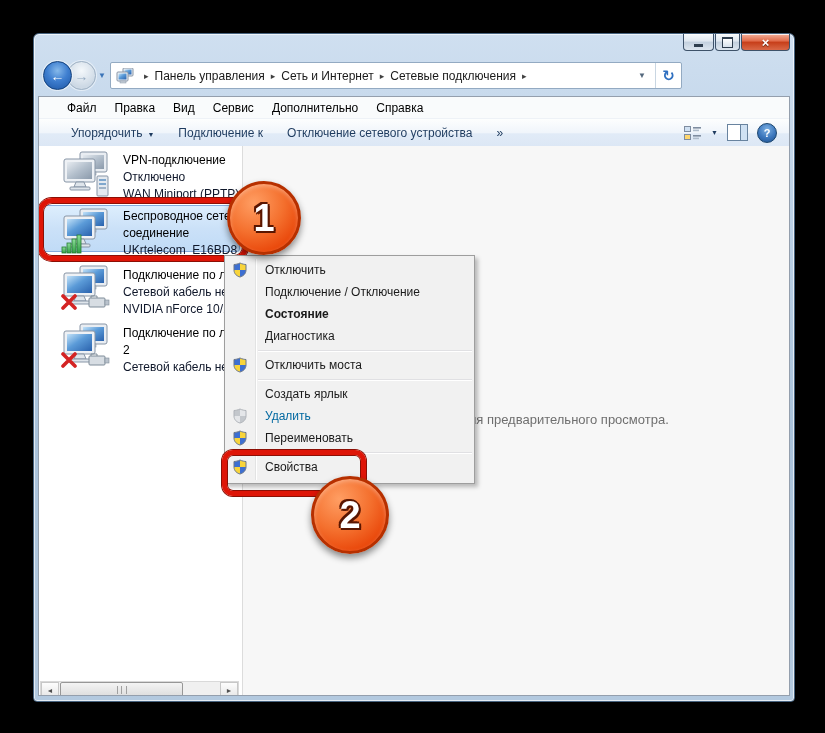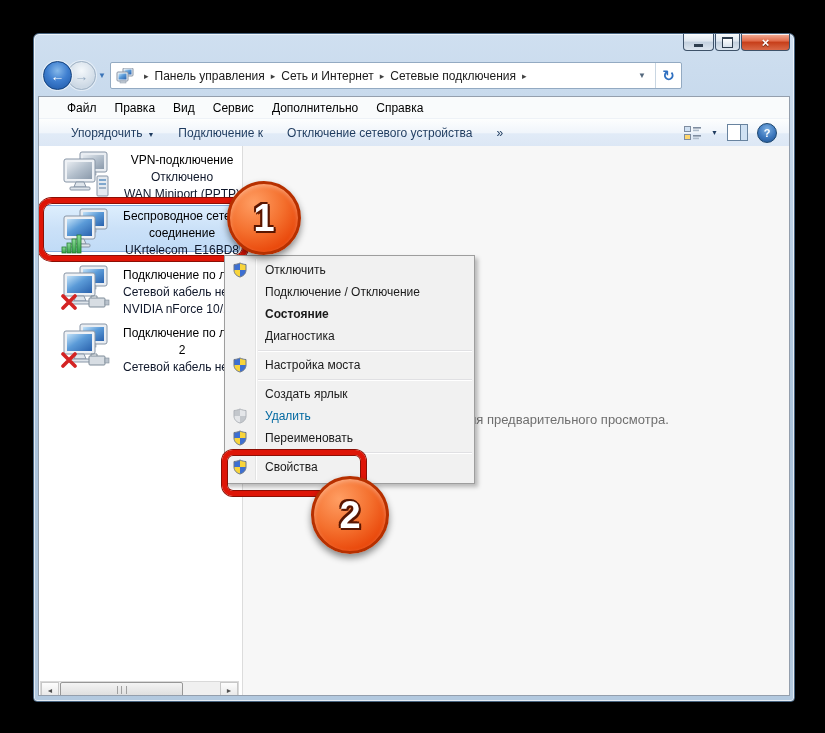--- a/index.html
+++ b/index.html
@@ -82,21 +82,21 @@
     display:flex;align-items:center;justify-content:center;}
   .pane-icon{width:19px;height:15px;border:1px solid #68839f;background:#fff;position:relative;}
   .pane-icon::after{content:"";position:absolute;right:0;top:0;bottom:0;width:6px;background:#cfe1f3;border-left:1px solid #68839f;}
   
   .content{position:absolute;left:0;right:0;top:49px;bottom:0;background:#fff;overflow:hidden;}
   .right-pane{position:absolute;left:203px;top:0;right:0;bottom:0;background:#f7f7f7;border-left:1px solid #dcdcdc;}
   .preview-msg{position:absolute;left:322px;top:266px;font-size:13px;color:#6f6f6f;white-space:nowrap;z-index:1;}
   
   .list-item{position:absolute;left:0;width:203px;}
   .li-icon{position:absolute;left:22px;width:52px;}
-  .li-text{position:absolute;left:84px;width:118px;font-size:12px;line-height:17px;color:#000;text-align:center;}
+  .li-text{position:absolute;left:84px;width:118px;font-size:12px;line-height:17px;color:#000;}
   .li-text .muted{color:#0f172a;}
   .li-text div{white-space:nowrap;overflow:hidden;}
   .selection{
     position:absolute;left:3px;top:59px;width:196px;height:45px;border-radius:3px;
     border:1px solid #84acdd;background:linear-gradient(180deg,#ddeefd 0%,#cbe1f8 50%,#c0dbf6 100%);
   }
   
   .hscroll{position:absolute;left:1px;top:535px;width:197px;height:16px;background:#f0f0f0;
     border:1px solid #d9d9d9;display:flex;align-items:stretch;}
   .sb-arrow{width:16px;display:flex;align-items:center;justify-content:center;font-size:7px;color:#505050;
@@ -394,21 +394,21 @@
             <svg width="16" height="16" viewBox="0 0 16 16">
                 <g clip-path="url(#sh1)">
                   <rect width="8" height="8" fill="#3d6fd1"></rect>
                   <rect x="8" width="8" height="8" fill="#f8d43a"></rect>
                   <rect y="8" width="8" height="8" fill="#f8d43a"></rect>
                   <rect x="8" y="8" width="8" height="8" fill="#3d6fd1"></rect>
                 </g>
             <path d="M8 1C10 2 12.8 2.5 14 2.5V8c0 3.8-2.8 6.2-6 7-3.2-.8-6-3.2-6-7V2.5C3.2 2.5 6 2 8 1Z" fill="none" stroke="#6b7686"></path>
               </svg>
           </span>
-          <span>Настройка моста</span>
+          <span>Отключить моста</span>
         </div>
 
         <div class="ctx-sep"></div>
 
         <div class="ctx-row">
             <span>Создать ярлык</span>
           </div>
         <div class="ctx-row disabled">
           <span class="ctx-shield">
             <svg width="16" height="16" viewBox="0 0 16 16">

